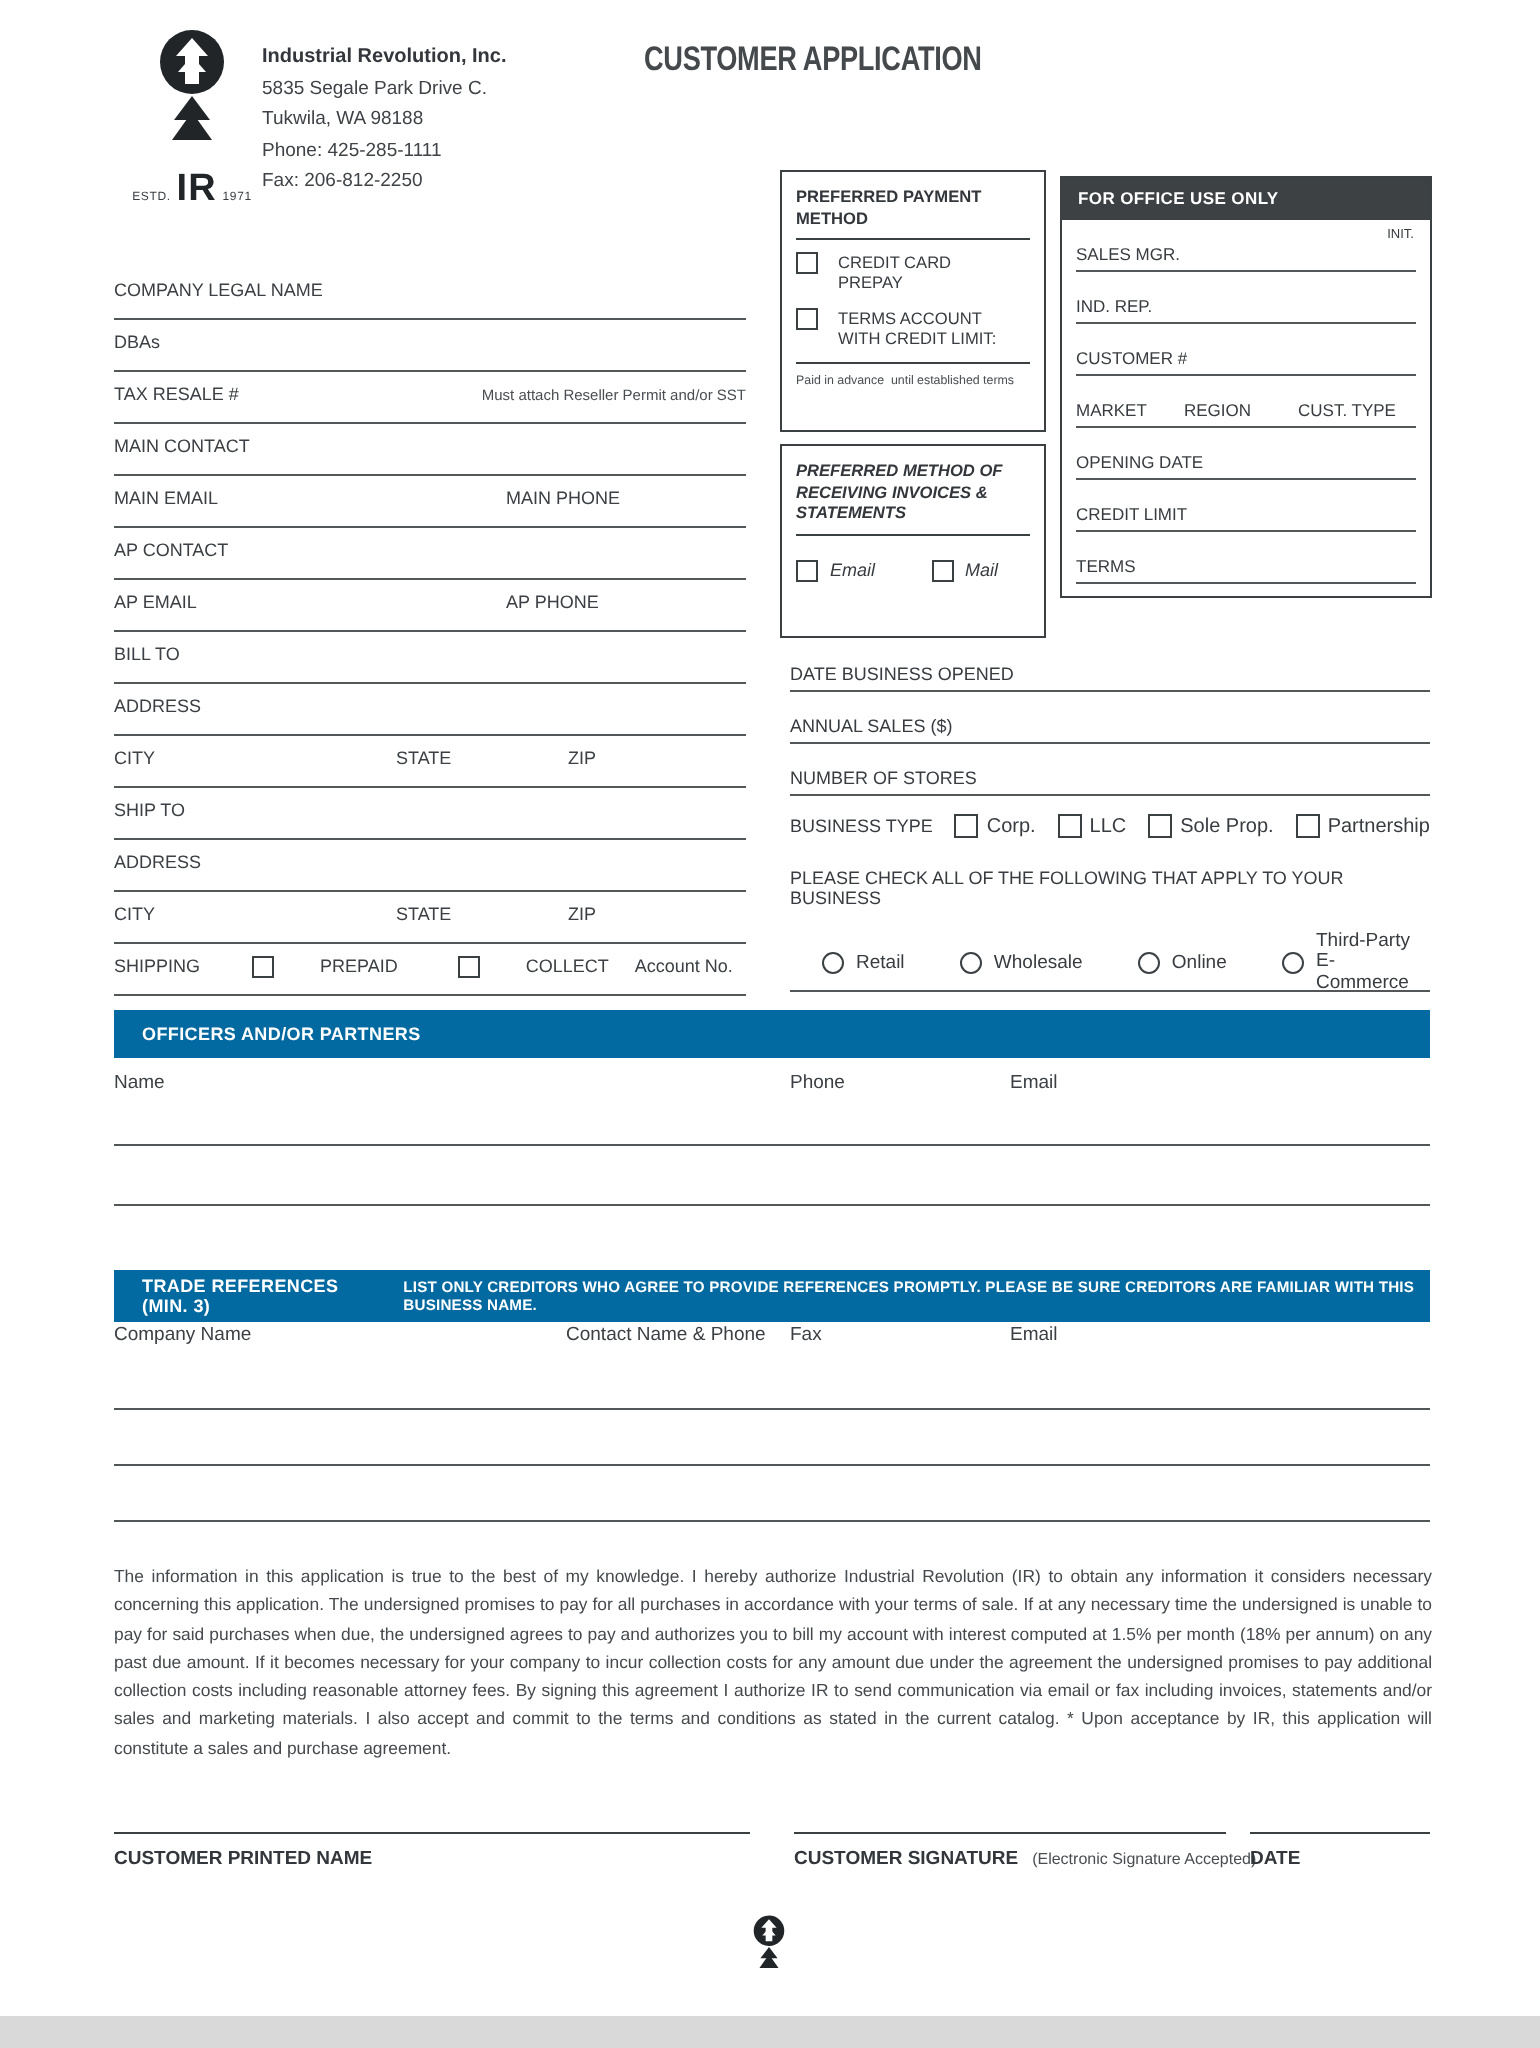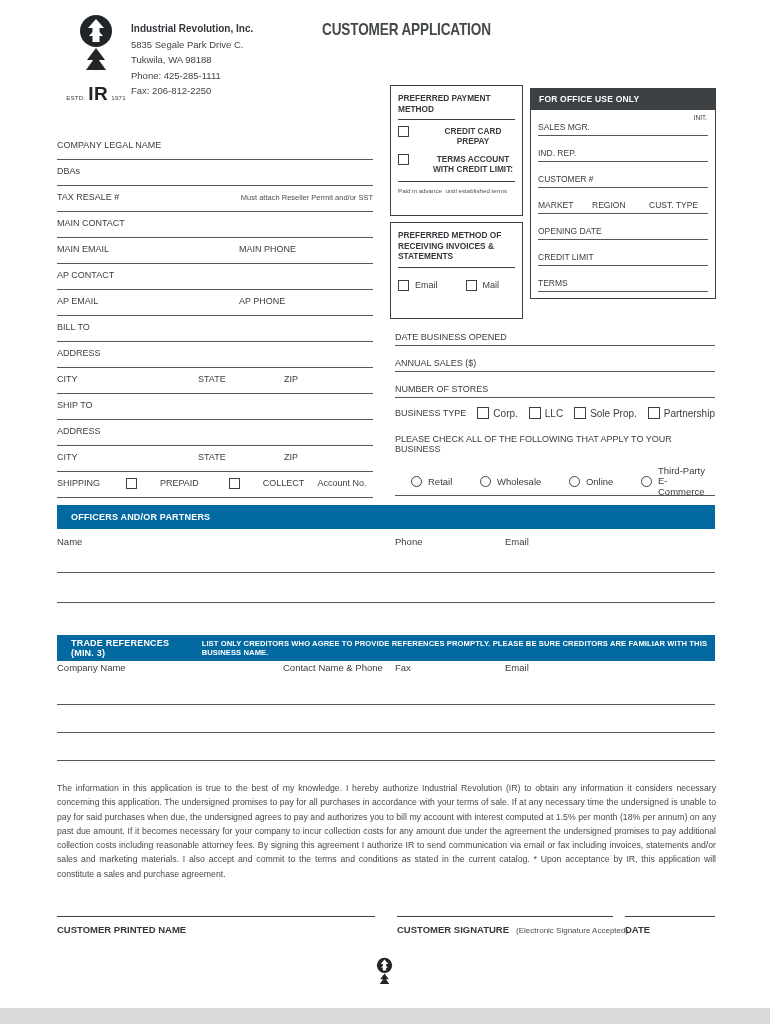--- a/index.html
+++ b/index.html
@@ -22,45 +22,45 @@
     color:#45494c; transform:scaleX(.8); transform-origin:left top; white-space:nowrap;
   }
 
   
   .frow {
     display:flex; align-items:center; height:26px; padding-bottom:3px;
     border-bottom:1px solid #53575a; font-size:9px; color:#3c4044;
   }
   .lbl { white-space:nowrap; }
   .note { margin-left:auto; font-size:7.5px; color:#4a4e52; }
-  .w196 { width:182px; flex:none; }
+  .w196 { width:196px; flex:none; }
   .w141 { width:141px; flex:none; }
   .w86  { width:86px;  flex:none; }
   .ml26 { margin-left:26px; } .ml30 { margin-left:30px; }
   .ml13 { margin-left:13px; } .ml5 { margin-left:23px; }
 
   .left-col { left:57px; top:134px; width:316px; }
 
   .cb {
     display:inline-block; width:11px; height:11px; border:1.4px solid #3b4043;
     background:#fff; flex:none;
   }
   .radio {
     display:inline-block; width:11px; height:11px; border:1.6px solid #3b4043;
     border-radius:50%; background:#fff; flex:none;
   }
 
   
   .box { border:1px solid #3b4043; background:#fff; padding:7px; }
   .payment-box  { left:390px; top:85px;  width:133px; height:131px; }
-  .invoices-box { left:390px; top:222px; width:133px; height:97px; }
+  .invoices-box { left:390px; top:222px; width:133px; height:97px;font-style:italic; }
   .box-title { font-weight:bold; font-size:8.3px; line-height:10.5px; padding-bottom:5px;
                border-bottom:1px solid #3b4043; color:#33373b; }
-  .opt { display:flex; gap:22px; align-items:flex-start; padding:6px 0 2px 0;
-         font-weight:bold; font-size:8.3px; line-height:10px;text-align:center; }
+  .opt { display:flex; gap:10px; align-items:flex-start; padding:6px 0 2px 0;
+         font-weight:normal; font-size:8.3px; line-height:10px; }
   .opt .optlbl { max-width:84px; }
   .box-note { border-top:1px solid #3b4043; margin-top:5px; padding-top:5px;
               font-size:6.2px; white-space:pre-wrap; color:#4a4e52; }
   .inv-opts { display:flex; gap:28px; margin-top:12px; font-size:9px; }
   .inv-opt { display:flex; align-items:center; gap:6px; }
 
   
   .office-box { left:530px; top:88px; width:186px; height:211px; border:1px solid #3b4043; background:#fff; }
   .office-head { background:#3d4144; color:#fff; font-weight:bold; font-size:8.5px;
                  height:21px; line-height:21px; padding-left:8px; letter-spacing:.2px; }

